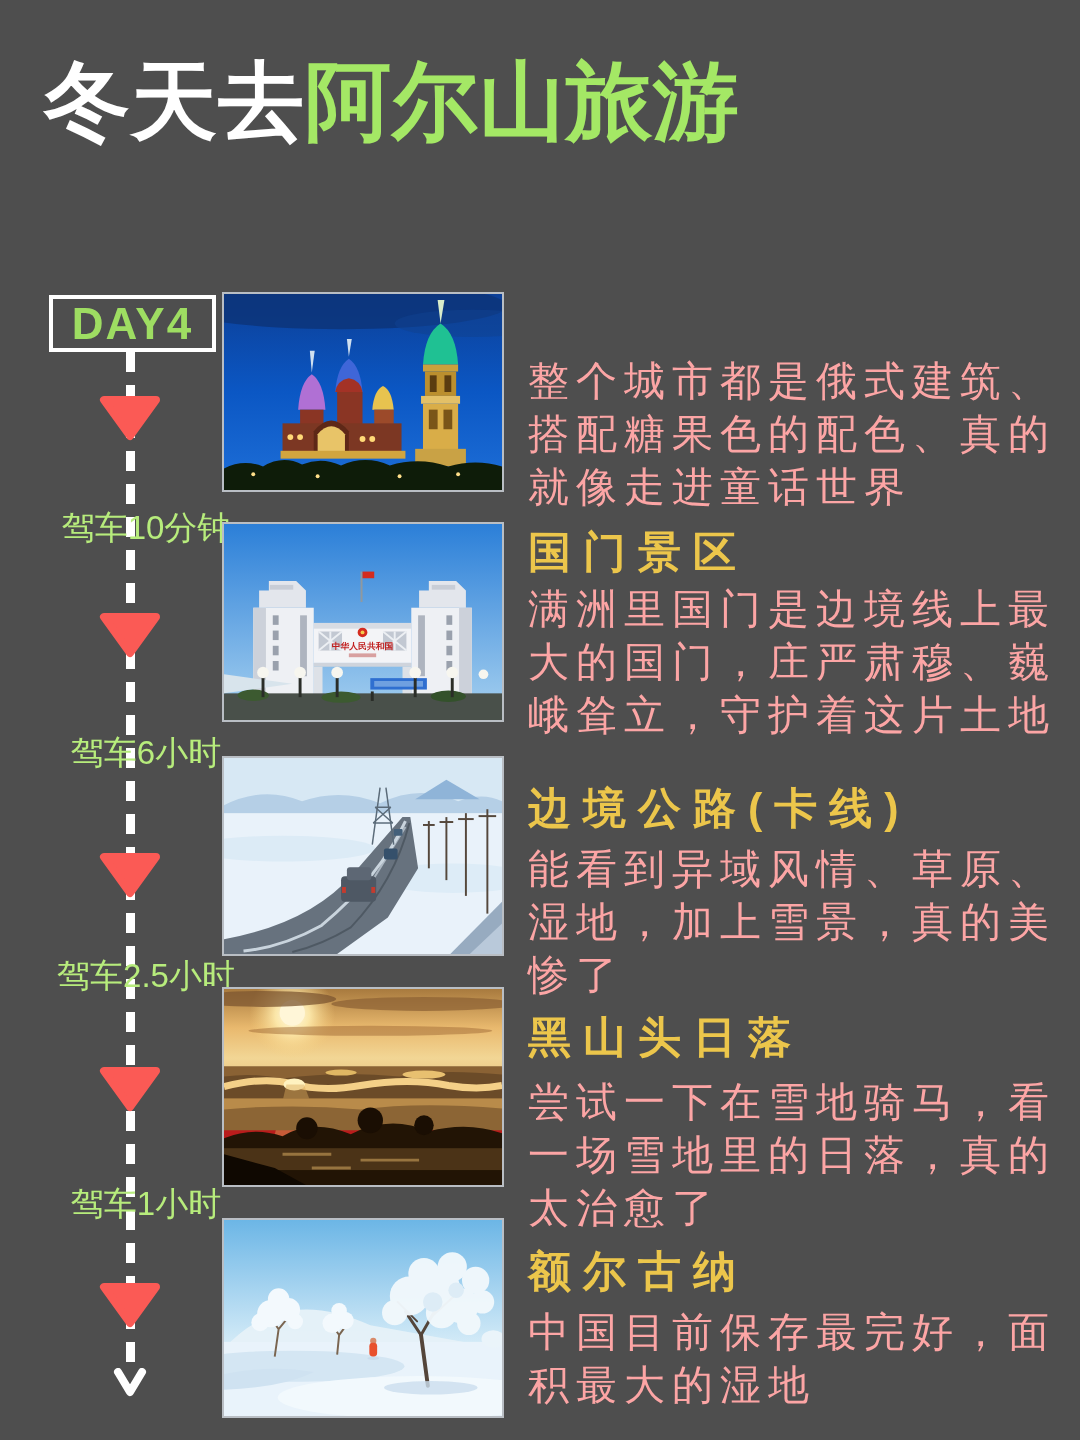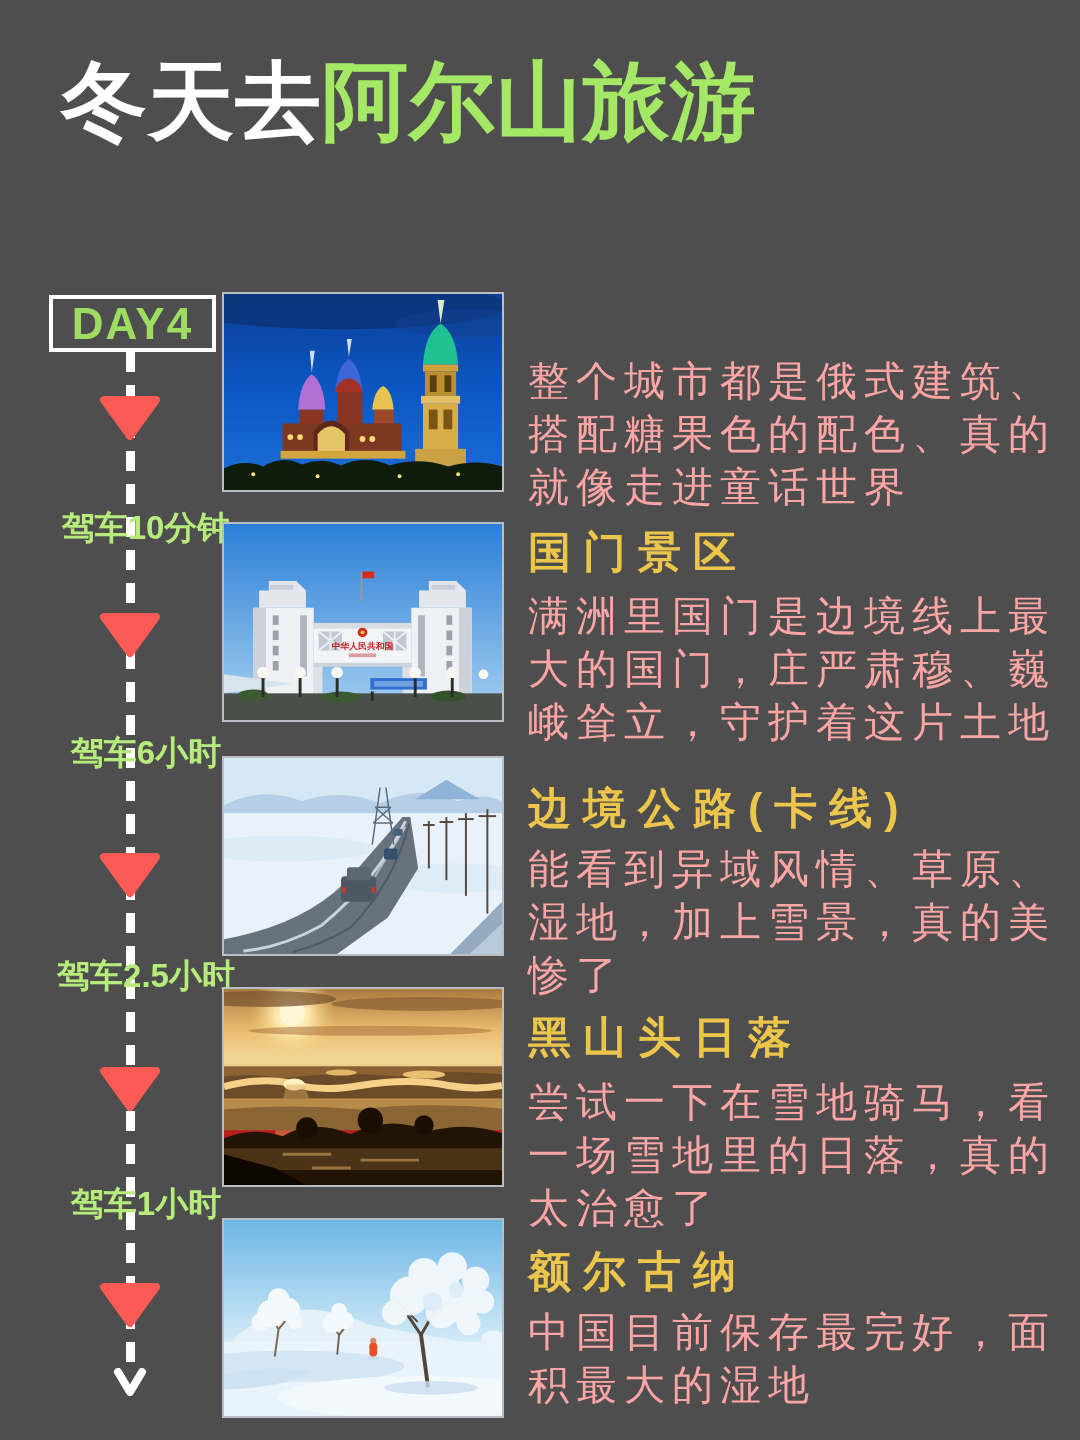--- a/index.html
+++ b/index.html
@@ -3,42 +3,42 @@
 <meta charset="utf-8">
 <style>
   html,body{margin:0;padding:0;background:#2e2e2e;}
   .poster{
     position:relative;width:1080px;height:1440px;margin:0 auto;
     background:#4e4e4e;overflow:hidden;
     font-family:"Liberation Sans","DejaVu Sans",sans-serif;
   }
   
   .title-line{position:absolute;font-size:86px;font-weight:900;line-height:1.05;white-space:nowrap;letter-spacing:1px;}
-  .title-line1{left:61px;top:56px;}
+  .title-line1{left:44px;top:56px;}
   .title-line2{left:195px;top:160px;}
   .t-white{color:#ffffff;}
   .t-green{color:#a4e865;}
   .t-red{color:#d7291f;}
   
   .day-badge{
     position:absolute;left:49px;top:295px;width:167px;height:57px;
     border:4px solid #ffffff;box-sizing:border-box;
     display:flex;align-items:center;justify-content:center;
     font-size:44px;font-weight:800;letter-spacing:2px;color:#9edd62;
   }
   .dash-line{
     position:absolute;left:126px;top:352px;width:9px;height:1012px;
     background:repeating-linear-gradient(to bottom,#ffffff 0 20px,transparent 20px 33px);
   }
   .tri{position:absolute;left:98px;width:64px;height:48px;}
   .tri-1{top:394px;} .tri-2{top:611px;} .tri-3{top:851px;} .tri-4{top:1065px;} .tri-5{top:1281px;}
   .arrow-end{position:absolute;left:112px;top:1368px;width:36px;height:30px;}
   .drive-label{
     position:absolute;left:146px;transform:translateX(-50%);
-    font-size:33px;font-weight:700;color:#b7ec7c;white-space:nowrap;
+    font-size:33px;font-weight:400;color:#b7ec7c;white-space:nowrap;
   }
   .dl-1{top:506px;} .dl-2{top:731px;} .dl-3{top:954px;} .dl-4{top:1182px;}
   
   .section{position:absolute;left:0;width:1080px;height:232px;}
   .sec-1{top:292px;} .sec-2{top:522px;} .sec-3{top:756px;} .sec-4{top:987px;padding-left:28px;} .sec-5{top:1218px;}
   .photo{
     position:absolute;left:222px;top:0;width:282px;height:200px;
     border:2px solid #b9bec4;box-sizing:border-box;overflow:hidden;background:#b91c1c;
   }
   .photo svg{display:block;width:100%;height:100%;}
@@ -201,21 +201,21 @@
         </g>
         <circle cx="40" cy="156" r="6" fill="#f7f6ef"></circle>
           <circle cx="78" cy="156" r="6" fill="#f7f6ef"></circle>
         <circle cx="116" cy="156" r="6" fill="#f7f6ef"></circle>
           <circle cx="196" cy="156" r="6" fill="#f7f6ef"></circle>
         <circle cx="234" cy="156" r="6" fill="#f7f6ef"></circle>
           <circle cx="266" cy="158" r="5" fill="#f7f6ef"></circle>
       </svg>
     </div>
     <div class="sec-title" style="top:2px">国门景区</div>
-    <div class="sec-body" style="top:68px">满洲里国门是边境线上最大的国门，庄严肃穆、巍峨耸立，守护着这片土地</div>
+    <div class="sec-body" style="top:61px">满洲里国门是边境线上最大的国门，庄严肃穆、巍峨耸立，守护着这片土地</div>
   </div>
 
   <div class="section sec-3">
     <div class="photo">
       <svg viewBox="0 0 285 199" preserveAspectRatio="none">
         <rect width="285" height="199" fill="#e9f2fa"></rect>
         <rect width="285" height="60" fill="#d7e8f4"></rect>
         <path d="M0 48 Q40 28 80 44 Q120 30 160 46 Q200 26 240 44 Q265 34 285 44 L285 62 L0 62 Z" fill="#b5cfe6"></path>
         <polygon points="196,42 228,22 262,42" fill="#8fb4d8"></polygon>
         <rect y="56" width="285" height="143" fill="#e9f2fa"></rect>

